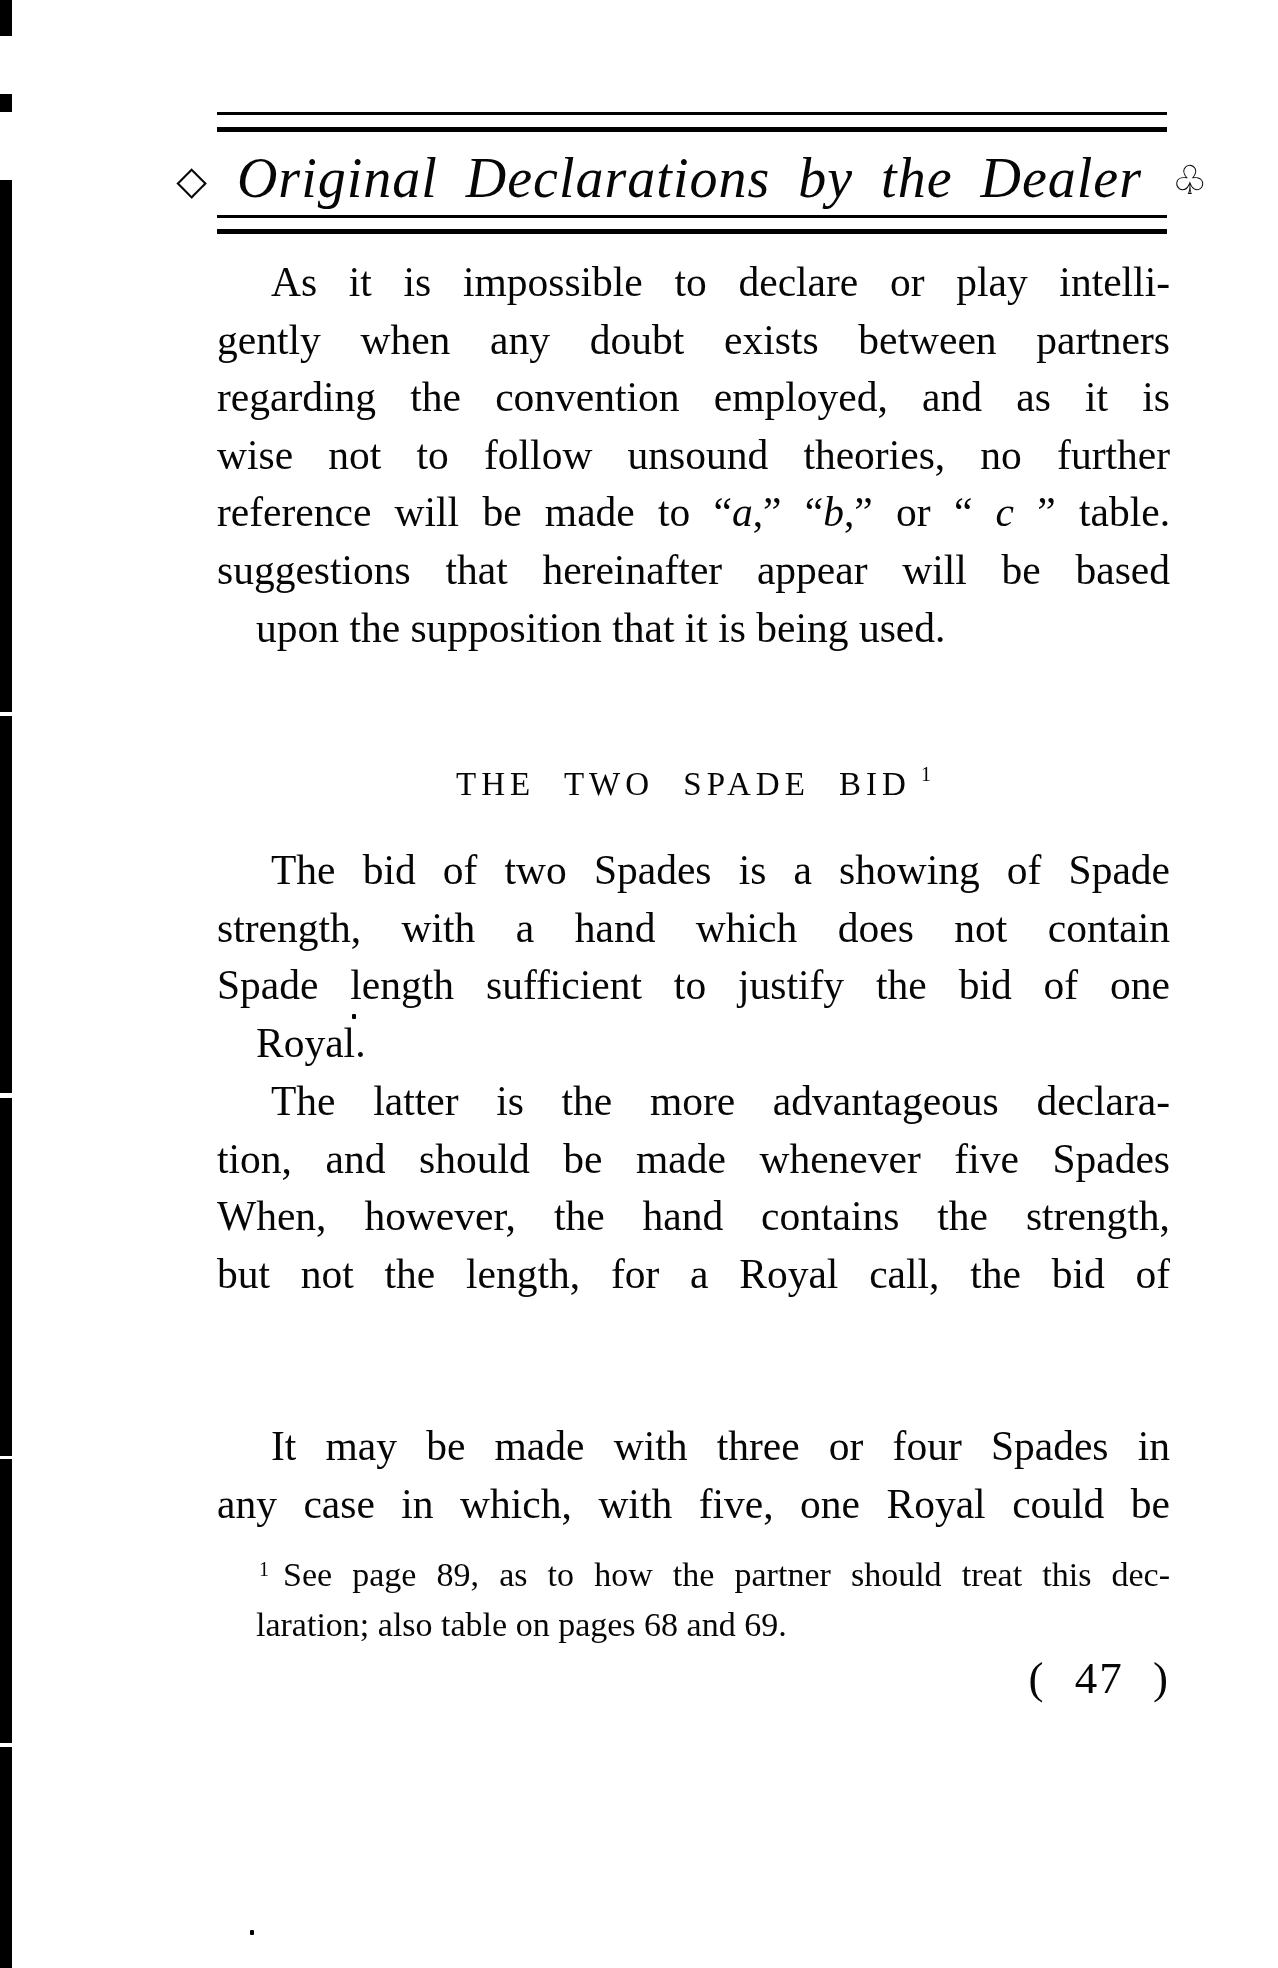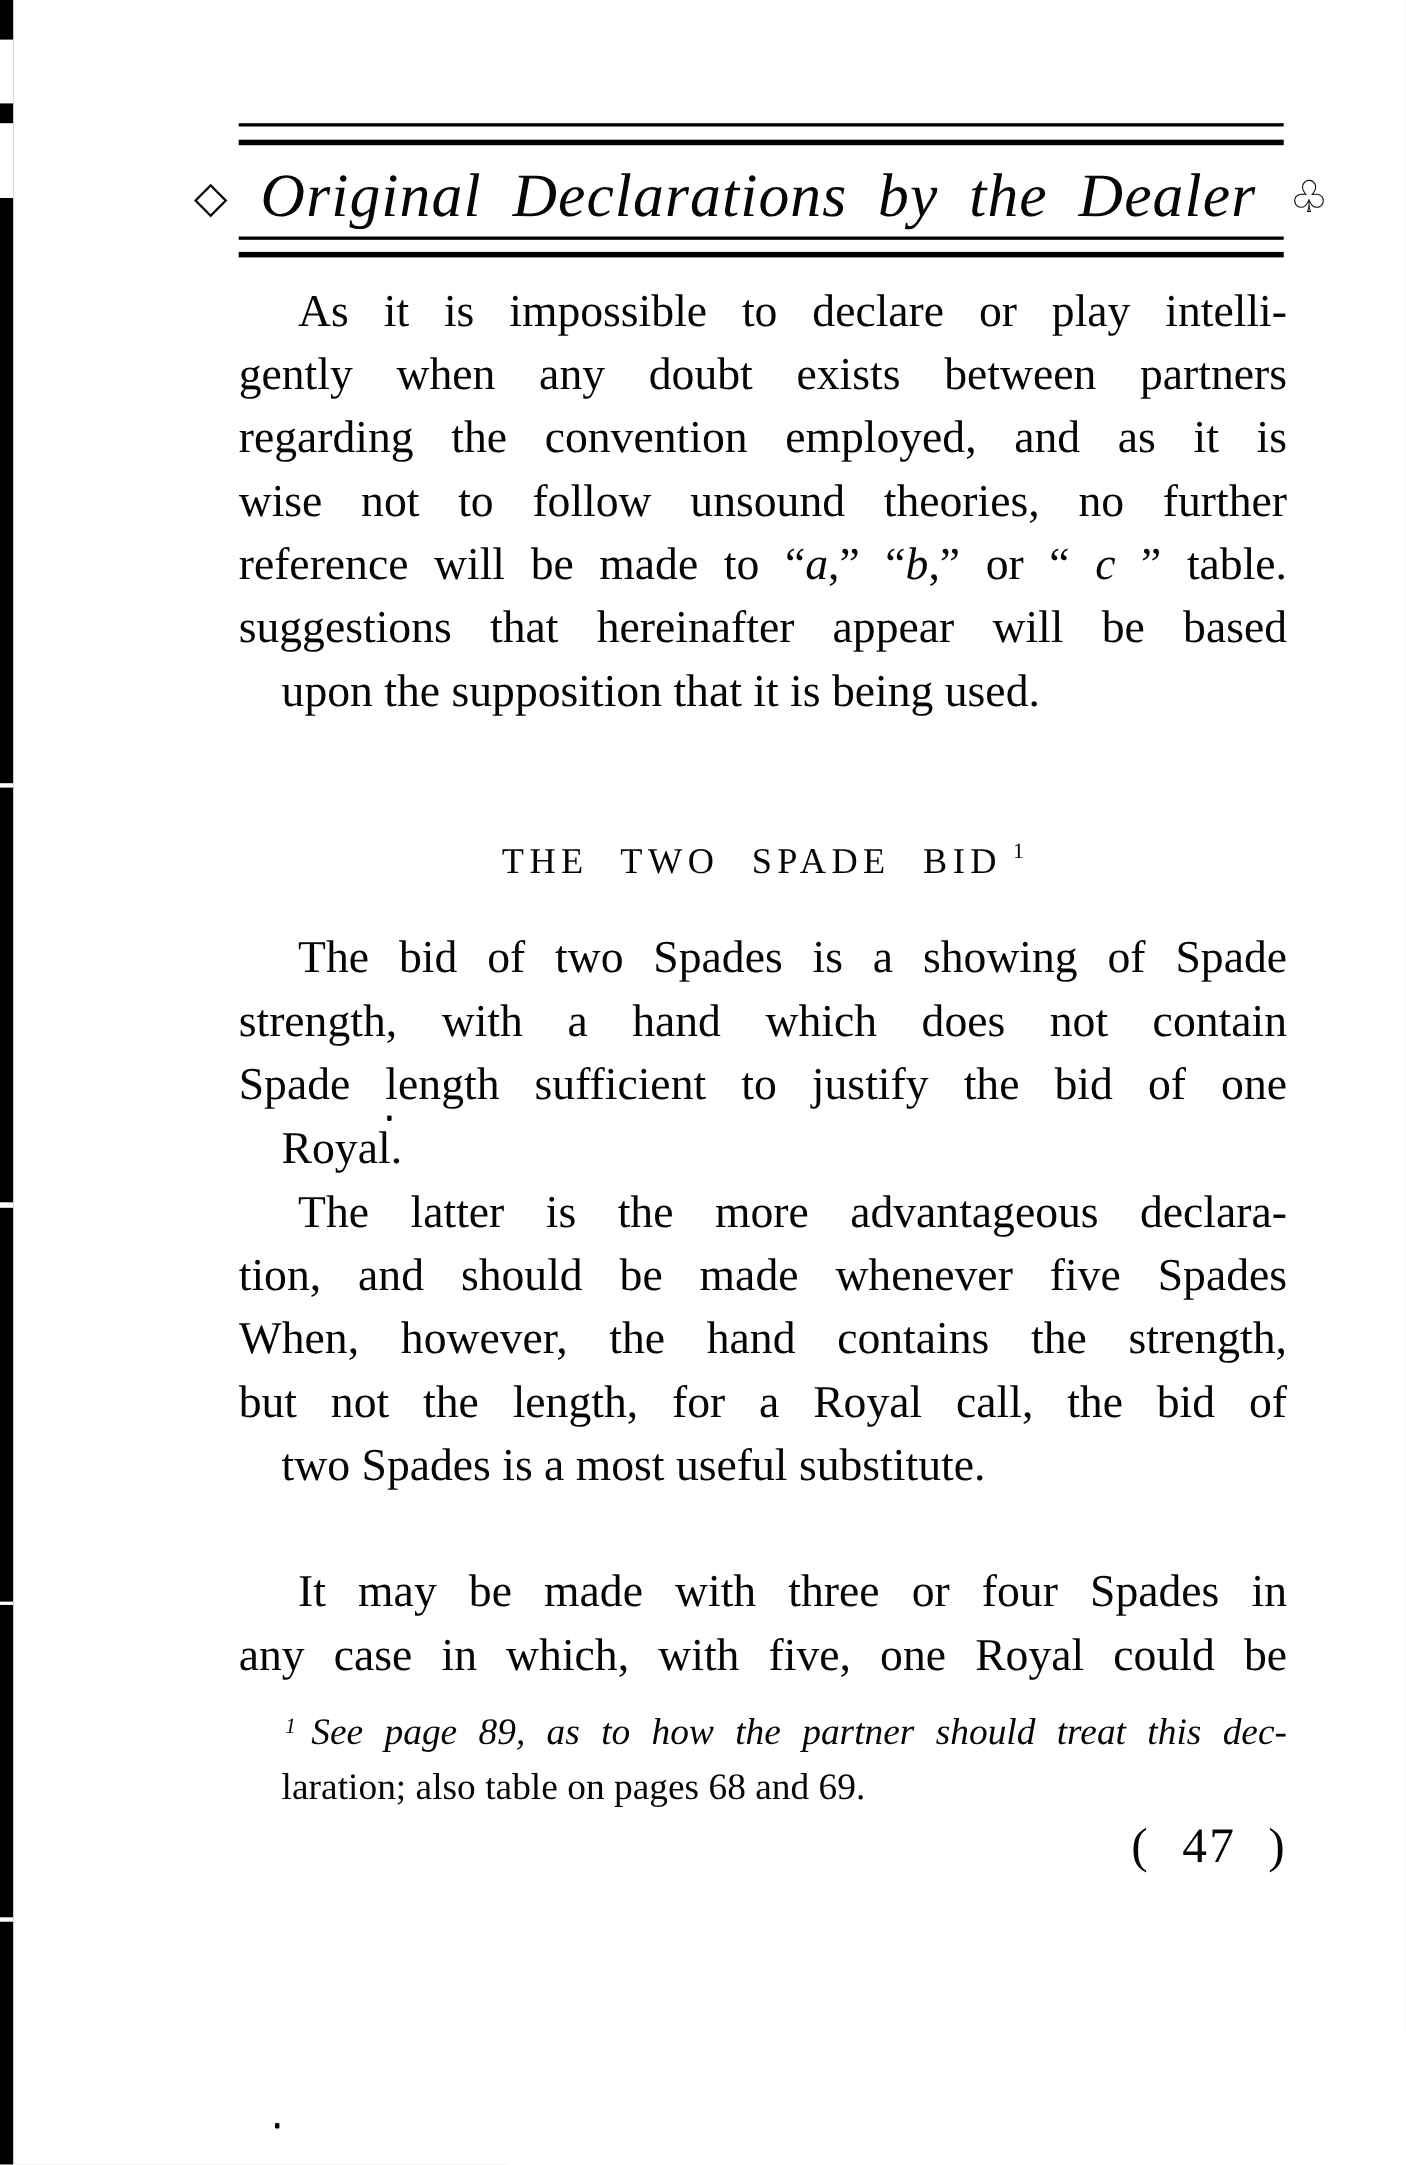--- a/index.html
+++ b/index.html
@@ -71,21 +71,21 @@
     letter-spacing:0;
     vertical-align:14px;
     margin-left:10px;
   }
 
   .footnote{position:absolute;left:0;top:1542px;width:953px;}
   .footnote .tline{
     height:55px;line-height:55px;
     font-size:34px;
   }
-  .footnote .tline.indent{padding-left:42px;width:911px;font-style:italic;}
+  .footnote .tline.indent{padding-left:42px;width:911px;}
   .footnote sup{font-size:20px;vertical-align:10px;margin-right:14px;}
 
   .pagenum{
     position:absolute;left:0;top:1652px;width:953px;
     text-align:right;
     font-size:45px;
     letter-spacing:2px;
     word-spacing:16px;
   }
 </style>
@@ -139,21 +139,20 @@
       <div class="tline"><span>strength, with a hand which does not contain</span></div>
       <div class="tline"><span>Spade length sufficient to justify the bid of one</span></div>
       <div class="tline ragged"><span>Royal.</span></div>
     </div>
 
     <div class="para" style="top:1073px;">
       <div class="tline indent"><span>The latter is the more advantageous declara-</span></div>
       <div class="tline"><span>tion, and should be made whenever five Spades</span></div>
       <div class="tline"><span>When, however, the hand contains the strength,</span></div>
       <div class="tline"><span>but not the length, for a Royal call, the bid of</span></div>
-      <div class="tline ragged"><span>two Spades is a most useful substitute.</span></div>
     </div>
 
     <div class="para" style="top:1418px;">
       <div class="tline indent"><span>It may be made with three or four Spades in</span></div>
       <div class="tline"><span>any case in which, with five, one Royal could be</span></div>
     </div>
 
     <div class="footnote">
       <div class="tline indent"><sup>1</sup><span><span>See page 89, as to how the partner should treat this dec-</span></span></div>
       <div class="tline ragged"><span>laration; also table on pages 68 and 69.</span></div>

